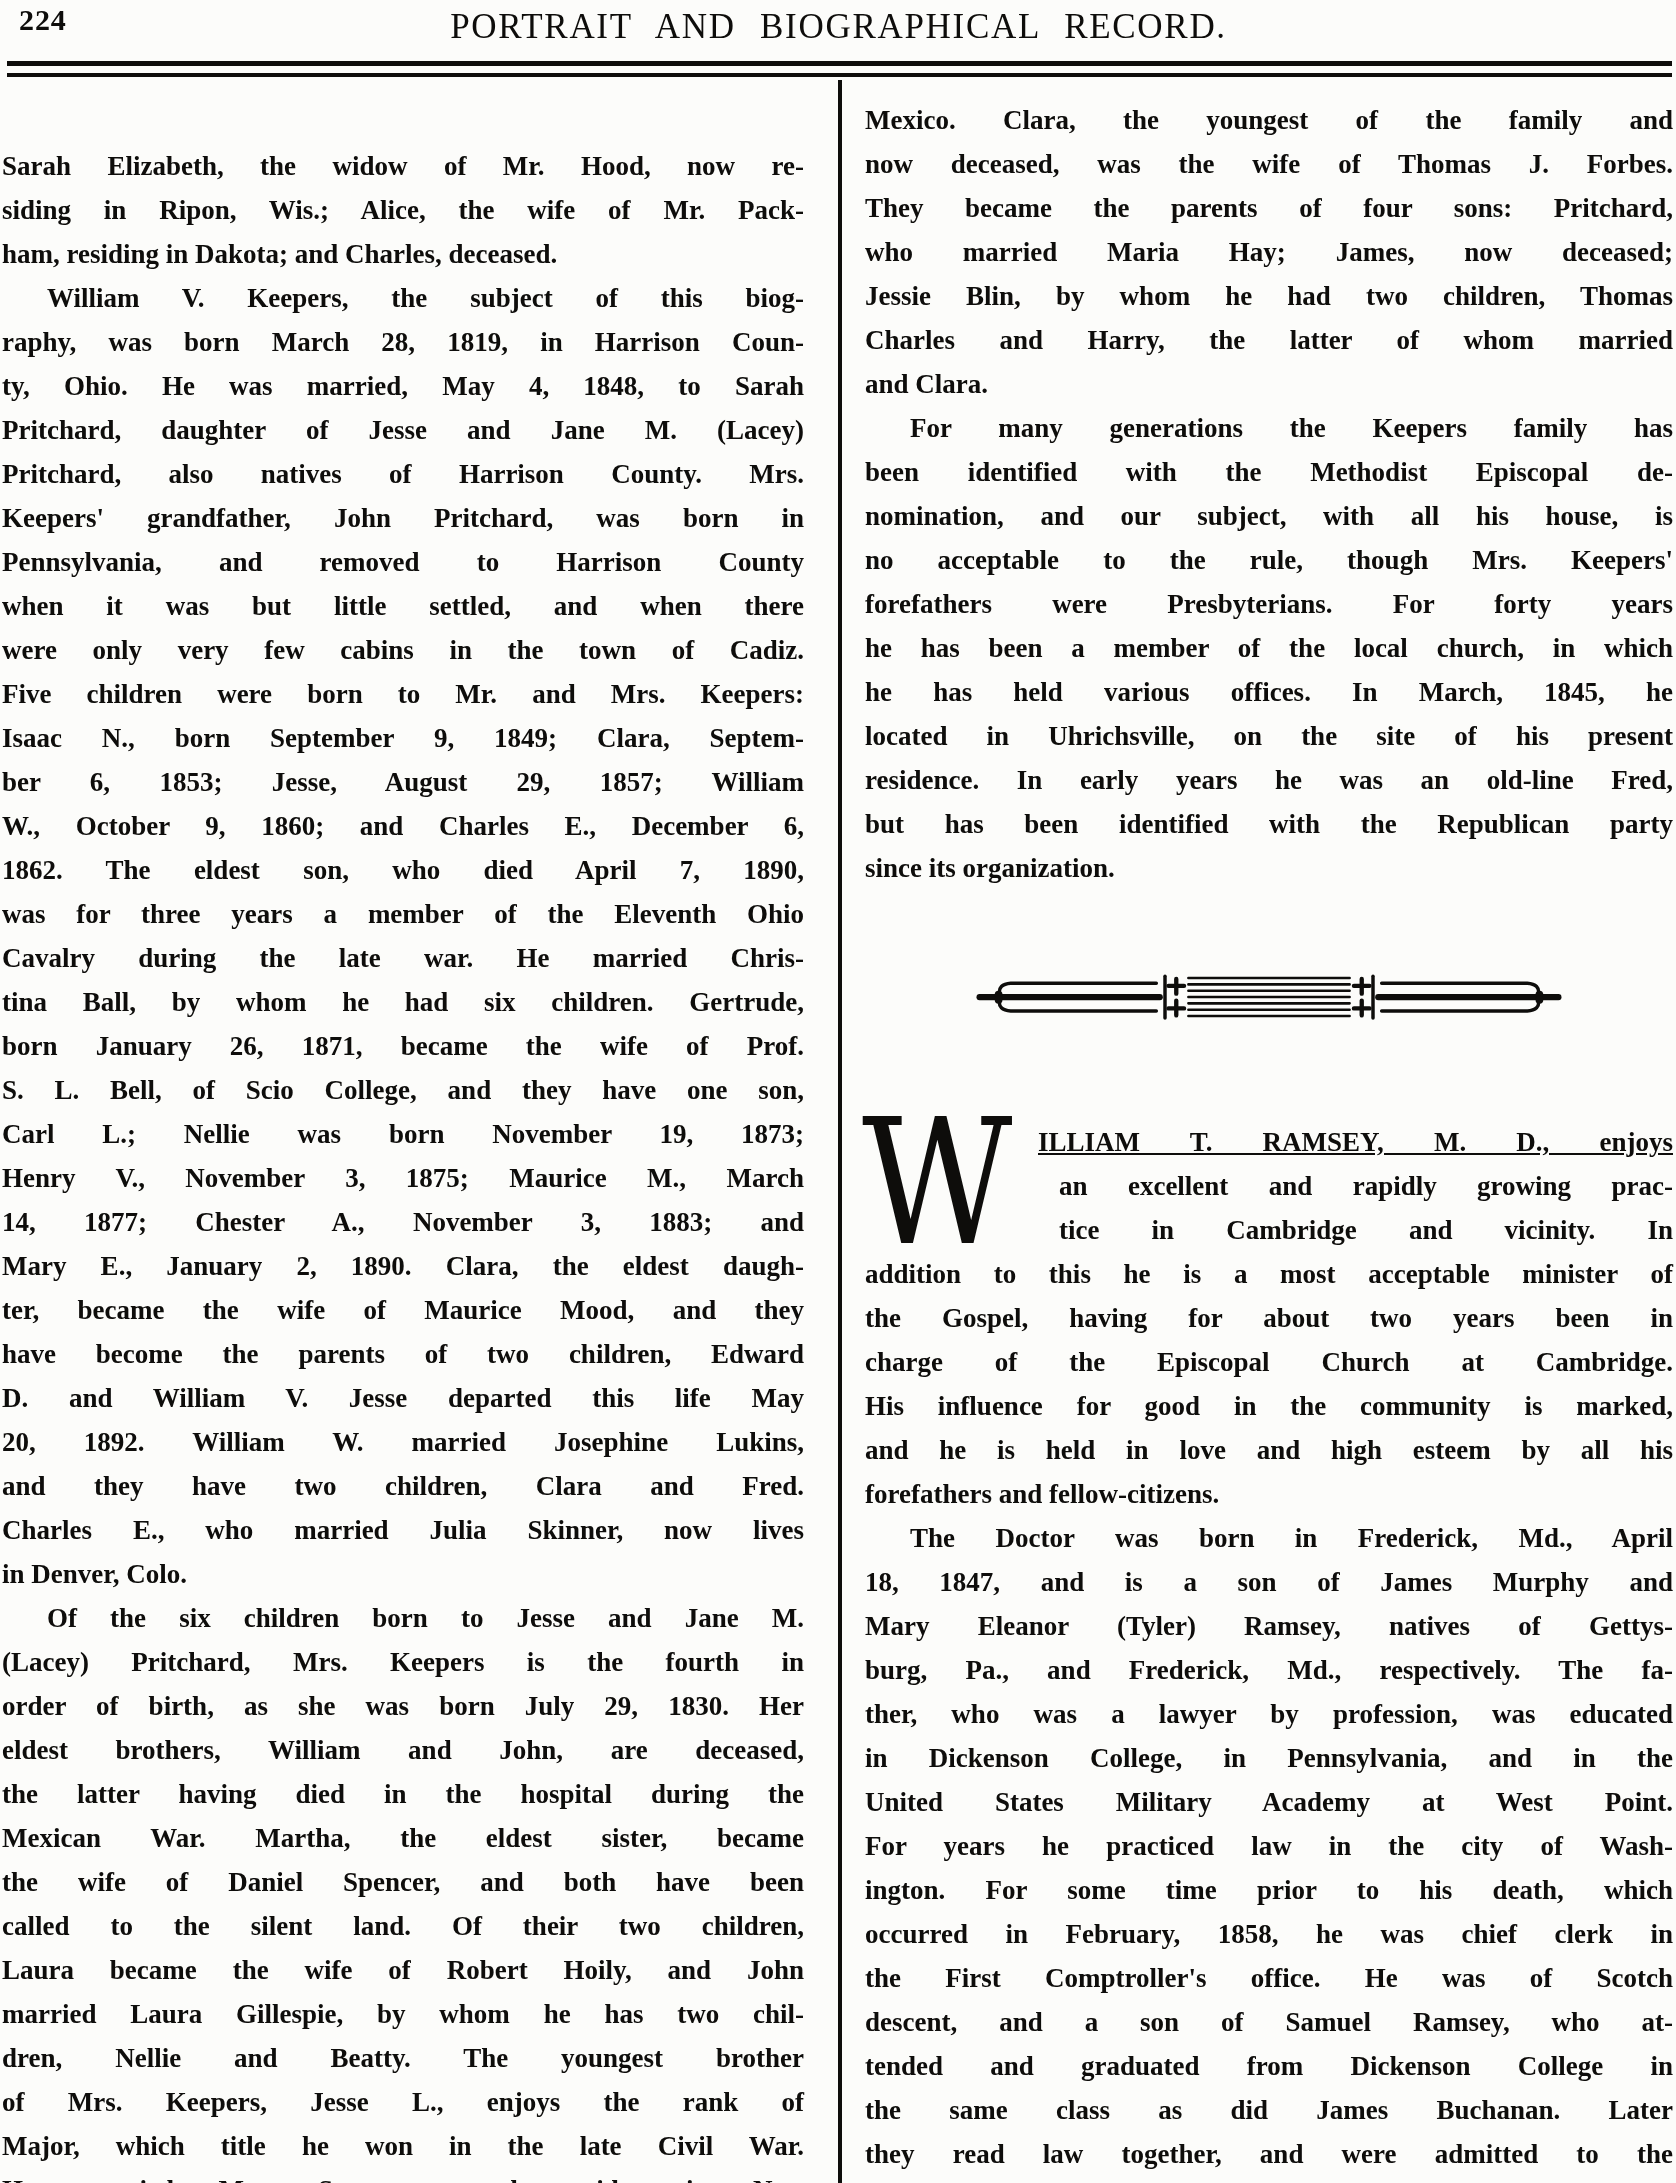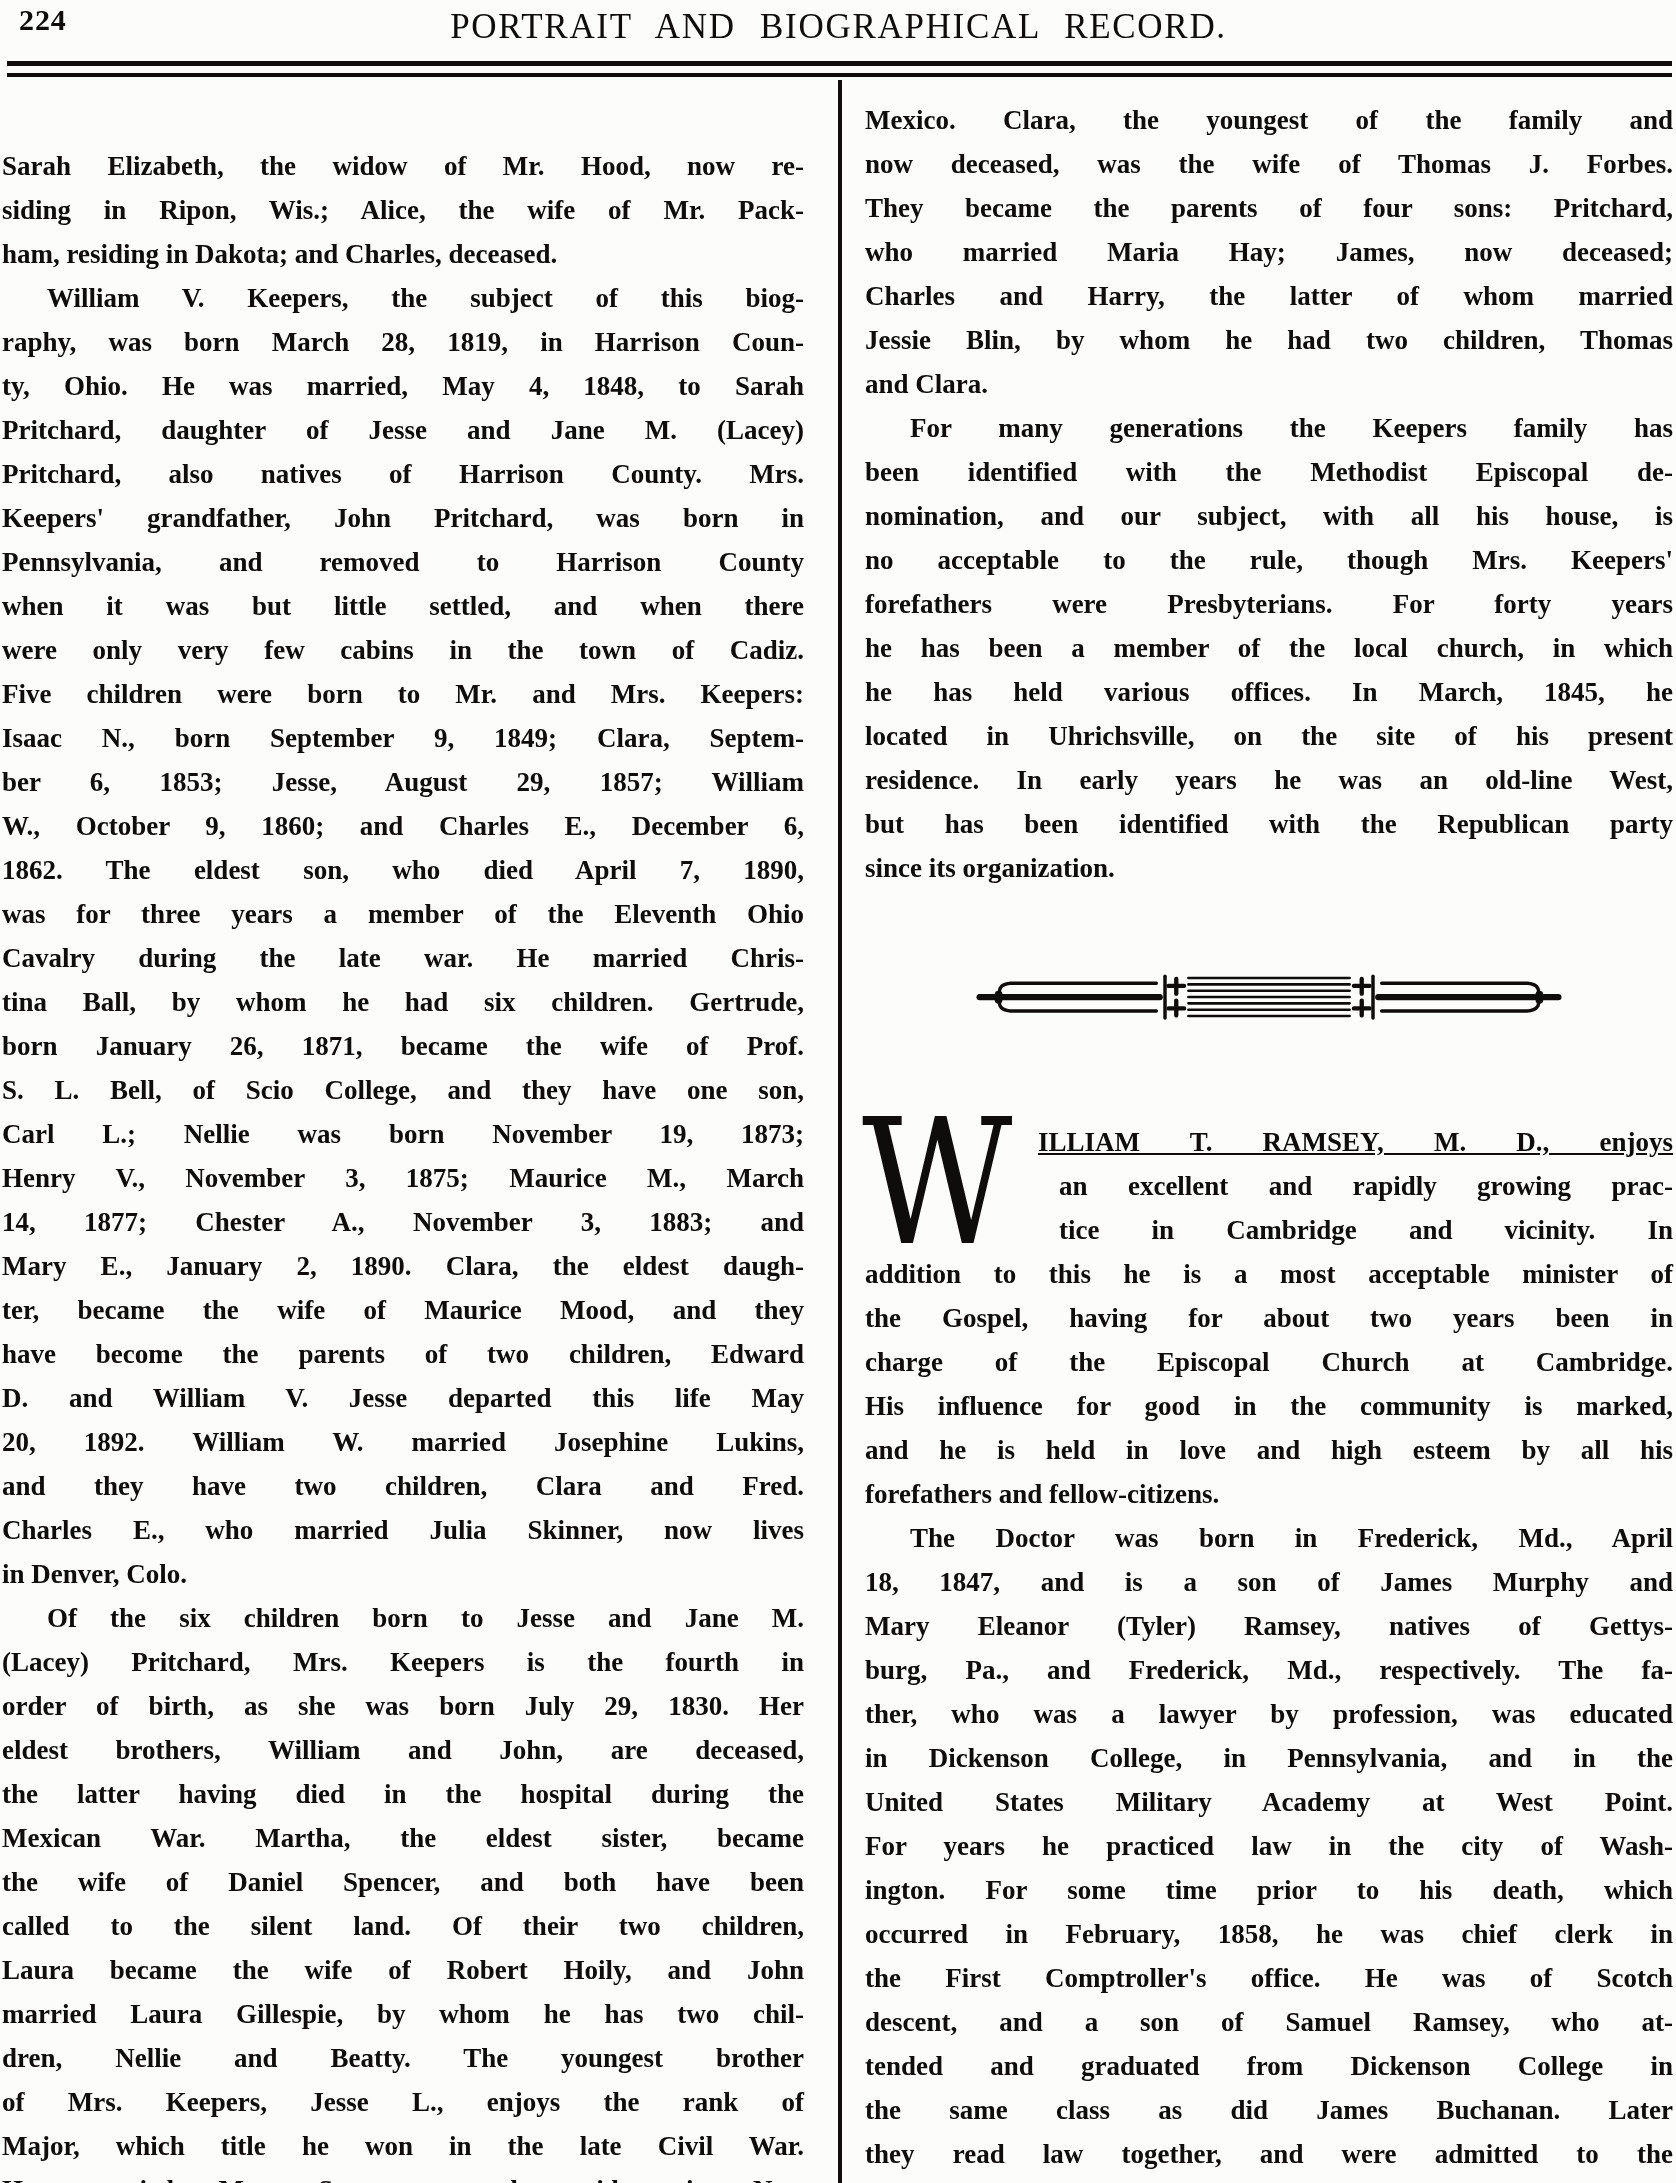--- a/index.html
+++ b/index.html
@@ -94,32 +94,32 @@
     <div class="line">Major, which title he won in the late Civil War.</div>
     <div class="line">He married Mrs. Sampson, and resides in New</div>
   </div>
 
 <div class="col right">
   <div>
       <div class="line">Mexico. Clara, the youngest of the family and</div>
       <div class="line">now deceased, was the wife of Thomas J. Forbes.</div>
       <div class="line">They became the parents of four sons: Pritchard,</div>
       <div class="line">who married Maria Hay; James, now deceased;</div>
+      <div class="line">Jessie Blin, by whom he had two children, Thomas</div>
       <div class="line">Charles and Harry, the latter of whom married</div>
-      <div class="line">Jessie Blin, by whom he had two children, Thomas</div>
       <div class="line end">and Clara.</div>
       <div class="line ind">For many generations the Keepers family has</div>
       <div class="line">been identified with the Methodist Episcopal de-</div>
       <div class="line">nomination, and our subject, with all his house, is</div>
       <div class="line">no acceptable to the rule, though Mrs. Keepers'</div>
       <div class="line">forefathers were Presbyterians. For forty years</div>
       <div class="line">he has been a member of the local church, in which</div>
       <div class="line">he has held various offices. In March, 1845, he</div>
       <div class="line">located in Uhrichsville, on the site of his present</div>
-      <div class="line">residence. In early years he was an old-line West,</div>
+      <div class="line">residence. In early years he was an old-line Fred,</div>
       <div class="line">but has been identified with the Republican party</div>
       <div class="line end">since its organization.</div>
     </div>
 
   <div class="ornament-wrap">
     <svg width="594" height="52" viewBox="0 0 680 60">
       <g stroke="#0e0d0b" fill="none" stroke-linecap="round">
 
         <path d="M210,13 H42 q-15,1 -13,13" stroke-width="4"></path>
         <path d="M6,29 H214" stroke-width="7"></path>

